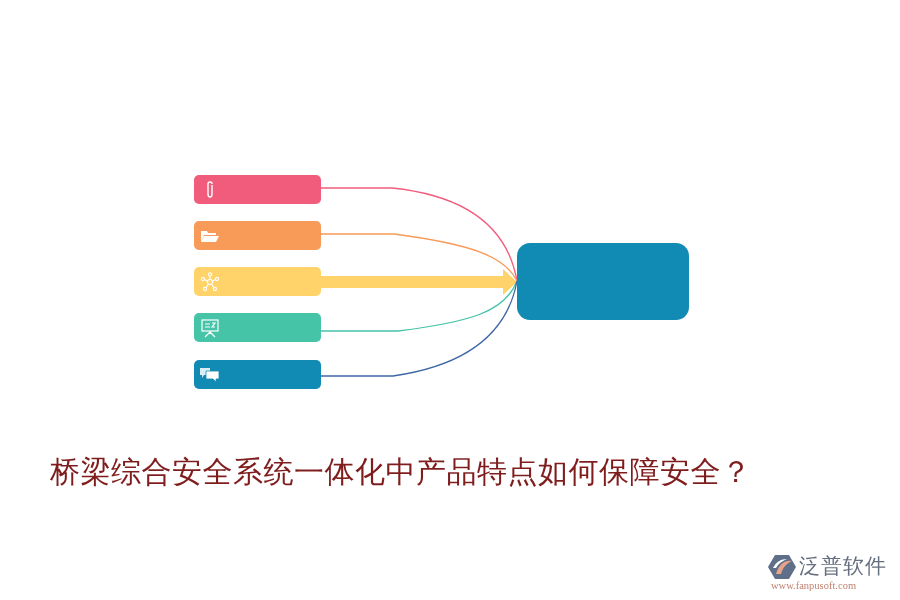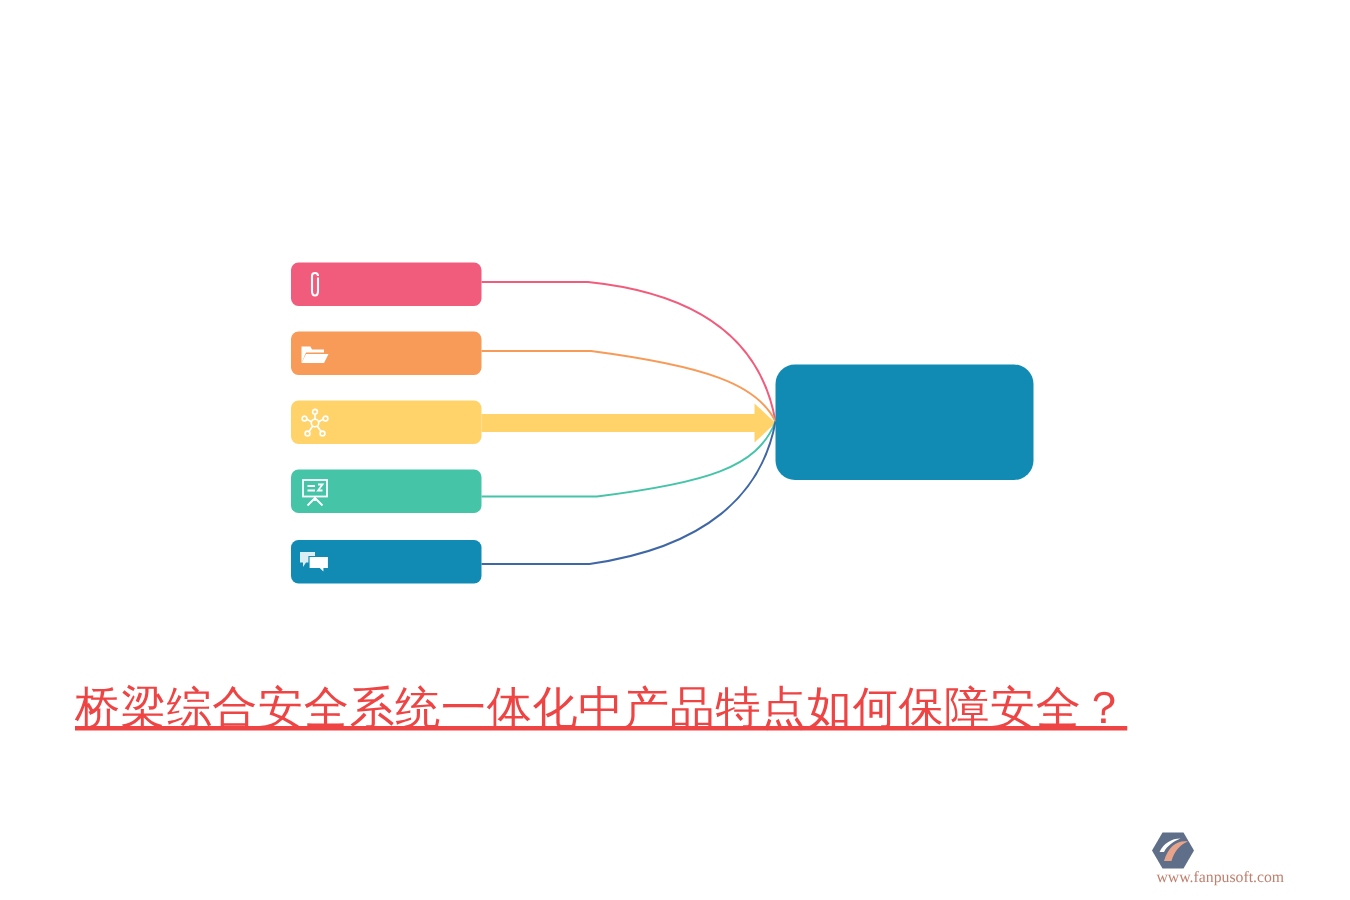--- a/index.html
+++ b/index.html
@@ -11,22 +11,22 @@
     .node {
       position: absolute; left: 194px; width: 127px; height: 29px;
       border-radius: 5px; display: flex; align-items: center;
     }
     .node .icon { width: 22px; height: 22px; margin-left: 5px; display: flex; align-items: center; justify-content: center; }
     .center-node {
       position: absolute; left: 517px; top: 243px; width: 172px; height: 77px;
       border-radius: 13px;
     }
     .title {
-      position: absolute; left: 50px; top: 452px; font-size: 30px; color: #ef4444;
-      letter-spacing: 0.5px; white-space: nowrap; text-decoration: underline;
+      position: absolute; left: 50px; top: 452px; font-size: 30px; color: #7f1d1d;
+      letter-spacing: 0.5px; white-space: nowrap;
     }
     .logo { position: absolute; left: 763px; top: 552px; width: 130px; height: 45px; }
     .logo .brand { position: absolute; left: 36px; top: 0px; font-size: 21px; color: #666f80; font-family: "DejaVu Sans", sans-serif; letter-spacing: 1px; }
     .logo .url { position: absolute; left: 8px; top: 28px; font-size: 10.5px; color: #c0806e; font-family: Liberation Serif, serif; }
     .logo .mark { position: absolute; left: 4px; top: 2px; width: 30px; height: 26px; }
   </style>
 </head>
 <body>
 
 <div class="diagram">
@@ -102,14 +102,15 @@
 <div class="title">桥梁综合安全系统一体化中产品特点如何保障安全？</div>
 
 <div class="logo">
   <span class="mark">
     <svg width="30" height="26" viewBox="0 0 30 26">
       <polygon points="8,1 22,1 29,13 22,25 8,25 1,13" fill="#5f6f89"></polygon>
       <path d="M9,20 C12,10 18,6 25,7 C20,9 16,13 14,20 Z" fill="#e8a38b"></path>
       <path d="M6,14 C9,8 14,5 20,5 C15,7 11,10 9,14 Z" fill="#ffffff"></path>
     </svg>
   </span>
+  <span class="brand">泛普软件</span>
   <span class="url">www.fanpusoft.com</span>
 </div>
 
 </body></html>

